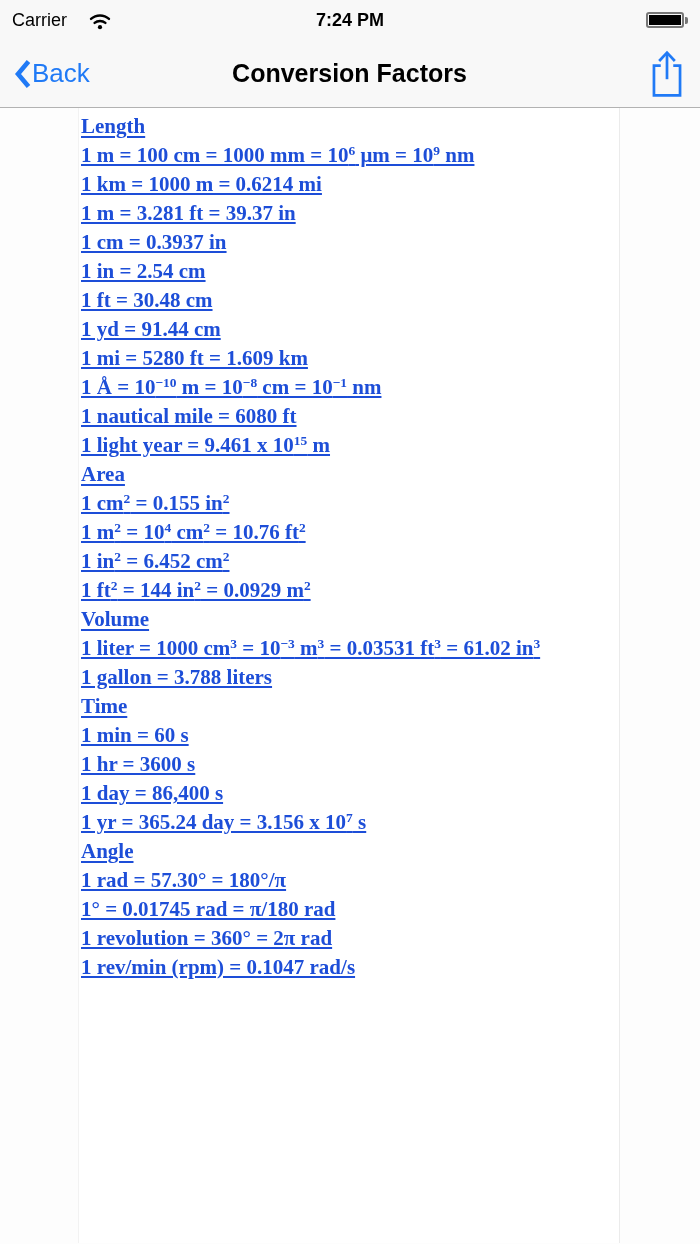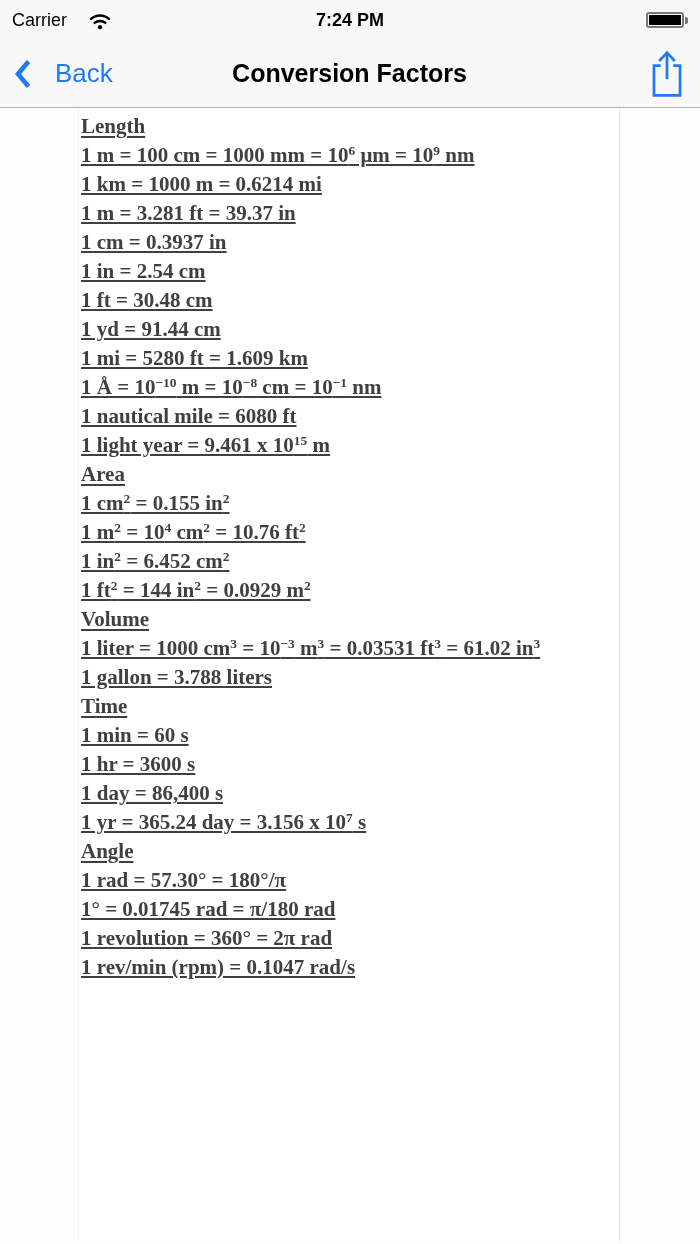--- a/index.html
+++ b/index.html
@@ -44,21 +44,21 @@
   .nav-bar {
     height: 68px;
     background: #f8f8f8;
     border-bottom: 1px solid #b2b2b2;
     display: flex;
     align-items: center;
     position: relative;
     padding: 0 14px;
   }
   .back-button {
-    display: flex; align-items: center; gap: 24px;
+    display: flex; align-items: center; gap: 1px;
     color: var(--accent, #207af6);
     cursor: pointer; z-index: 2;
   }
   .back-label { font-size: 26px; }
   .nav-title {
     position: absolute; left: 0; right: 1px; text-align: center;
     font-size: 25px; font-weight: bold; color: #000;
   }
   .share-button {
     margin-left: auto; z-index: 2; cursor: pointer;
@@ -75,21 +75,21 @@
     width: 542px;
     min-height: 100%;
     background: #fff;
     border-left: 1px solid #f2f2f2;
     border-right: 1px solid #ebebeb;
     padding: 4px 0 0 2px;
     font-family: "Liberation Serif", "DejaVu Serif", serif;
     font-weight: bold;
     font-size: 21px;
     line-height: 29px;
-    color: #404040;
+    color: #1d4ed8;
   }
   .section { }
   .section:first-child { margin-top: 0; }
   .heading {
     text-decoration: underline;
     text-decoration-thickness: 2px;
     text-underline-offset: 3px;
   }
   .line { white-space: nowrap; text-decoration: underline; }
   .line sup {

